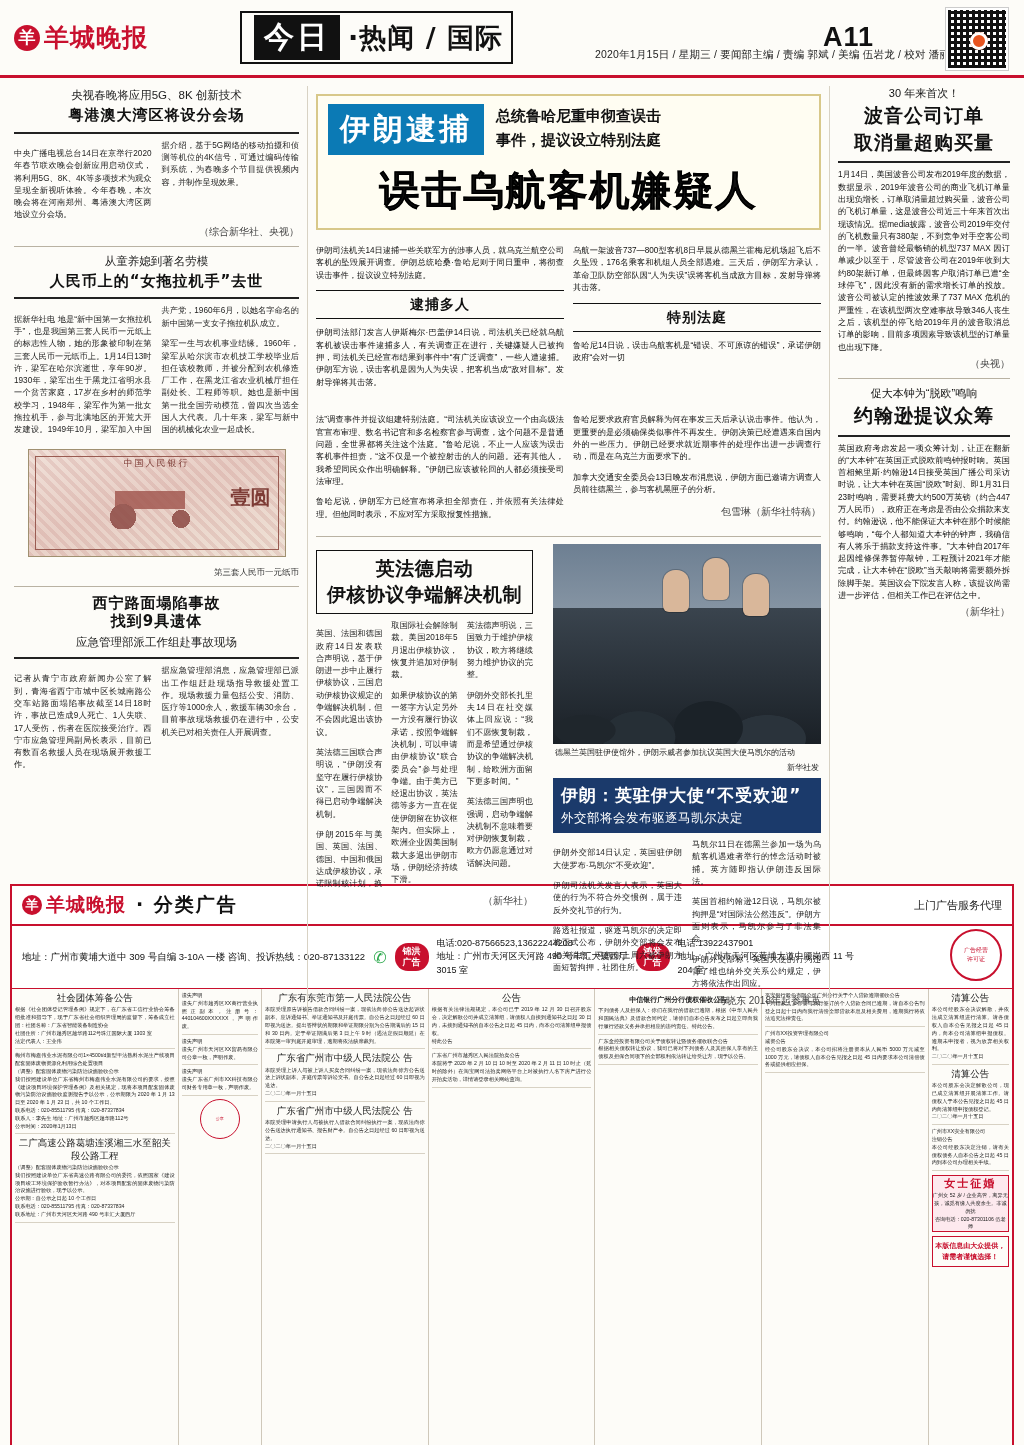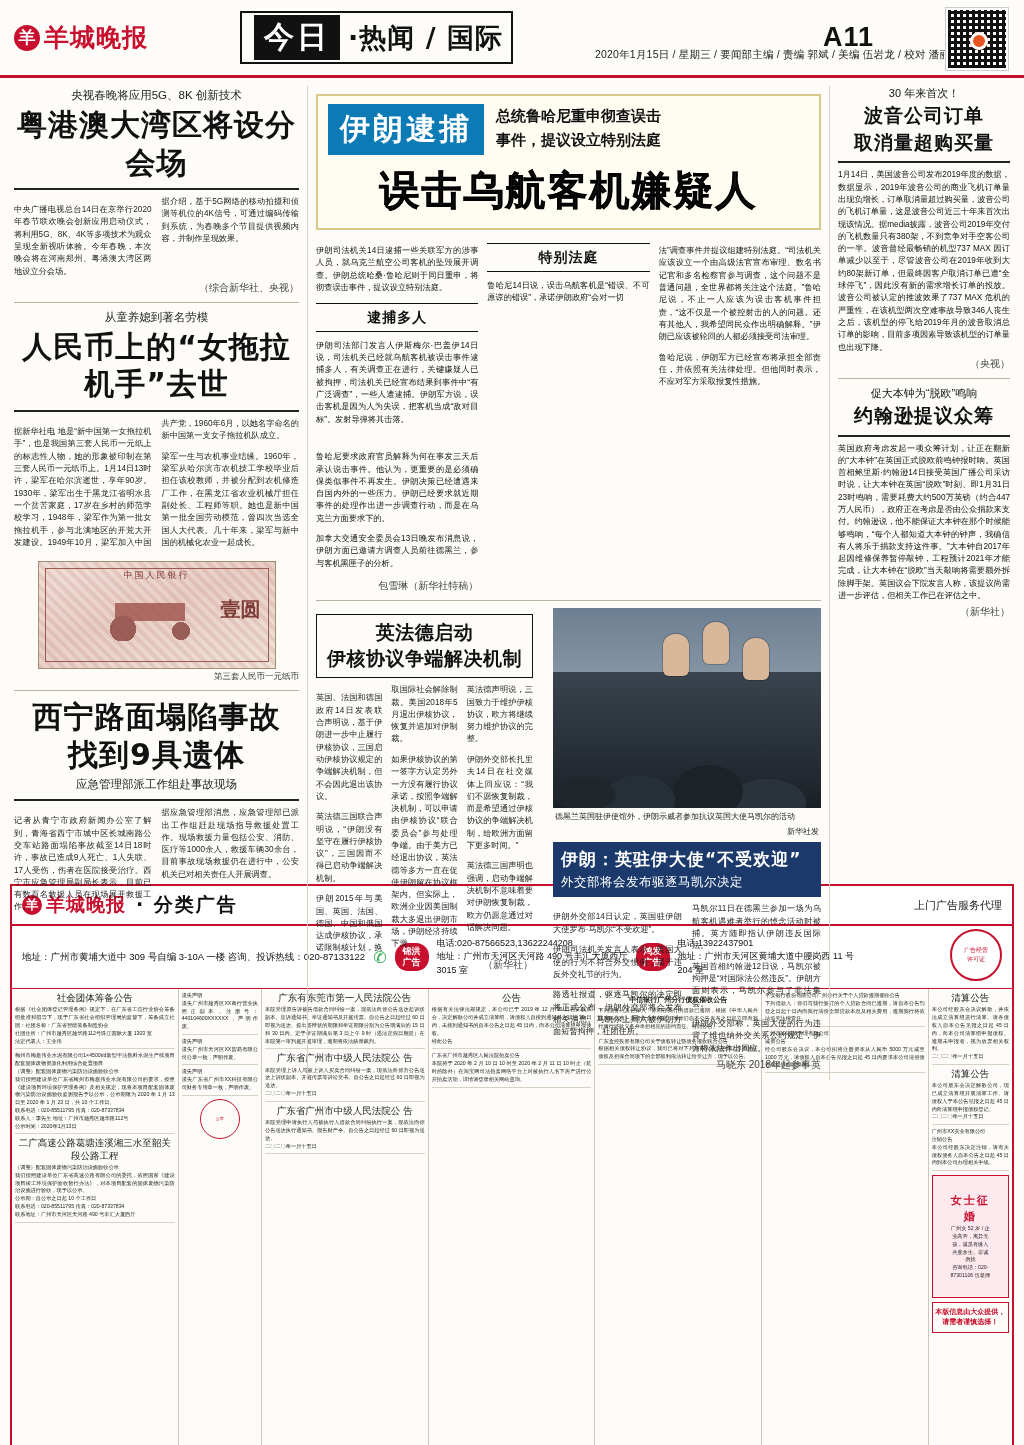--- a/index.html
+++ b/index.html
@@ -77,21 +77,21 @@
     grid-template-columns: 285px 1fr 172px;
     gap: 8px;
     padding: 8px 14px 0 14px;
     height: 800px;
   }
   .col { position: relative; }
   .colmid { border-left: 1px solid #d8d2c4; border-right: 1px solid #d8d2c4; padding: 8px 8px; }
 
   .kicker { font-size: 11.5px; text-align: center; color: #222; margin: 2px 0 3px; }
   .headline-2 {
-    font-size: 30px; font-weight: bold; text-align: center; letter-spacing: 1px;
+    font-size: 15px; font-weight: bold; text-align: center; letter-spacing: 1px;
     font-family: "DejaVu Sans", sans-serif; line-height: 1.25;
   }
   .rule { border-top: 2px solid #222; margin: 7px 0 6px; }
   .thinrule { border-top: 1px solid #b9b2a3; margin: 7px 0; }
 
   .two-col {
     column-count: 2; column-gap: 10px;
     font-size: 8.2px; line-height: 1.5; text-align: justify; color: #1c1c1c;
   }
   .three-col {
@@ -102,21 +102,21 @@
   .sig { text-align: right; font-size: 10px; color: #444; margin-top: 3px; }
   .box-head {
     border: 1px solid #111; padding: 5px 4px; margin: 6px 0 6px;
     text-align: center;
   }
   .box-head .t { font-size: 19px; font-weight: bold; letter-spacing: .5px;
     font-family: "DejaVu Sans", sans-serif; }
 
   
   .note {
-    margin: 8px auto 2px; width: 238px; height: 108px;
+    margin: 8px auto 10px; width: 258px; height: 108px;
     border: 1px solid #a09070;
     background:
       repeating-linear-gradient(45deg, rgba(150,40,40,.10) 0 4px, rgba(255,255,255,0) 4px 8px),
       linear-gradient(160deg,#f0e0d8,#e8cfc6 45%,#efe2d6);
     position: relative;
   }
   .note .inner {
     position: absolute; inset: 6px; border: 1px solid #9a5c52;
     display:flex; align-items:center; justify-content:center;
   }
@@ -249,21 +249,21 @@
   .ads-cell h4 {
     margin: 0 0 2px; font-size: 9.5px; text-align: center; font-weight: normal;
     line-height: 1.3; font-family: "DejaVu Sans", sans-serif;
   }
   .ads-cell h5 {
     margin: 3px 0 2px; font-size: 7px; text-align: center; font-weight: bold;
   }
   .tiny { font-size: 5.2px; line-height: 1.5; text-align: justify; }
   .ad-block { border-bottom: 1px solid #d8d2c4; padding-bottom: 3px; margin-bottom: 3px; }
   .pinkbox {
-    background: #fde9ee; border: 1px solid #c8102e; padding: 17px; margin-top: 4px;
+    background: #fde9ee; border: 1px solid #c8102e; padding: 0; margin-top: 4px;
     text-align: center;
   }
   .pinkbox .pt { color: #c8102e; font-size: 11px; font-weight: bold; letter-spacing: 2px; }
   .notice-red {
     border: 1px solid #c8102e; color: #c8102e; font-size: 7px; text-align: center;
     padding: 4px 2px; margin-top: 4px; line-height: 1.5; font-weight: bold;
   }
   .stamp {
     width: 40px; height: 40px; border-radius: 50%; border: 1px solid #c8102e;
     color: #c8102e; font-size: 4px; display: flex; align-items: center;
@@ -344,27 +344,28 @@
         <div class="lead-top">
           <div class="lead-tag">伊朗逮捕</div>
           <div>
             <div class="lead-sub">总统鲁哈尼重申彻查误击</div>
             <div class="lead-sub">事件，提议设立特别法庭</div>
           </div>
         </div>
         <div class="lead-main">误击乌航客机嫌疑人</div>
       </div>
 
-      <div style="display:grid;grid-template-columns:repeat(3,1fr);gap:9px;margin-top:7px;">
+      <div style="display:grid;grid-template-columns:repeat(2,1fr);gap:9px;margin-top:7px;">
         <div class="one-col">
           <p>伊朗司法机关14日逮捕一些关联军方的涉事人员，就乌克兰航空公司客机的坠毁展开调查。伊朗总统哈桑·鲁哈尼则于同日重申，将彻查误击事件，提议设立特别法庭。</p>
           <div class="mini-head">逮捕多人</div>
           <p>伊朗司法部门发言人伊斯梅尔·巴盖伊14日说，司法机关已经就乌航客机被误击事件逮捕多人，有关调查正在进行，关键嫌疑人已被拘押，司法机关已经宣布结果到事件中“有广泛调查”，一些人遭逮捕。伊朗军方说，误击客机是因为人为失误，把客机当成“敌对目标”。发射导弹将其击落。</p>
         </div>
         <div class="one-col">
+          <p>乌航一架波音737—800型客机8日早晨从德黑兰霍梅尼机场起飞后不久坠毁，176名乘客和机组人员全部遇难。三天后，伊朗军方承认，革命卫队防空部队因“人为失误”误将客机当成敌方目标，发射导弹将其击落。</p>
           <div class="mini-head">特别法庭</div>
           <p>鲁哈尼14日说，误击乌航客机是“错误、不可原谅的错误”，承诺伊朗政府“会对一切</p>
         </div>
         <div class="one-col">
           <p>法”调查事件并提议组建特别法庭。“司法机关应该设立一个由高级法官宣布审理、数名书记官和多名检察官参与调查，这个问题不是普通问题，全世界都将关注这个法庭。”鲁哈尼说，不止一人应该为误击客机事件担责，“这不仅是一个被控射击的人的问题。还有其他人，我希望同民众作出明确解释。”伊朗已应该被轮回的人都必须接受司法审理。</p>
           <p>鲁哈尼说，伊朗军方已经宣布将承担全部责任，并依照有关法律处理。但他同时表示，不应对军方采取报复性措施。</p>
         </div>
         <div class="one-col">
           <p>鲁哈尼要求政府官员解释为何在事发三天后承认说击事件。他认为，更重要的是必须确保类似事件不再发生。伊朗决策已经遭遇来自国内外的一些压力。伊朗已经要求就近期事件的处理作出进一步调查行动，而是在乌克兰方面要求下的。</p>
           <p>加拿大交通安全委员会13日晚发布消息说，伊朗方面已邀请方调查人员前往德黑兰，参与客机黑匣子的分析。</p>

